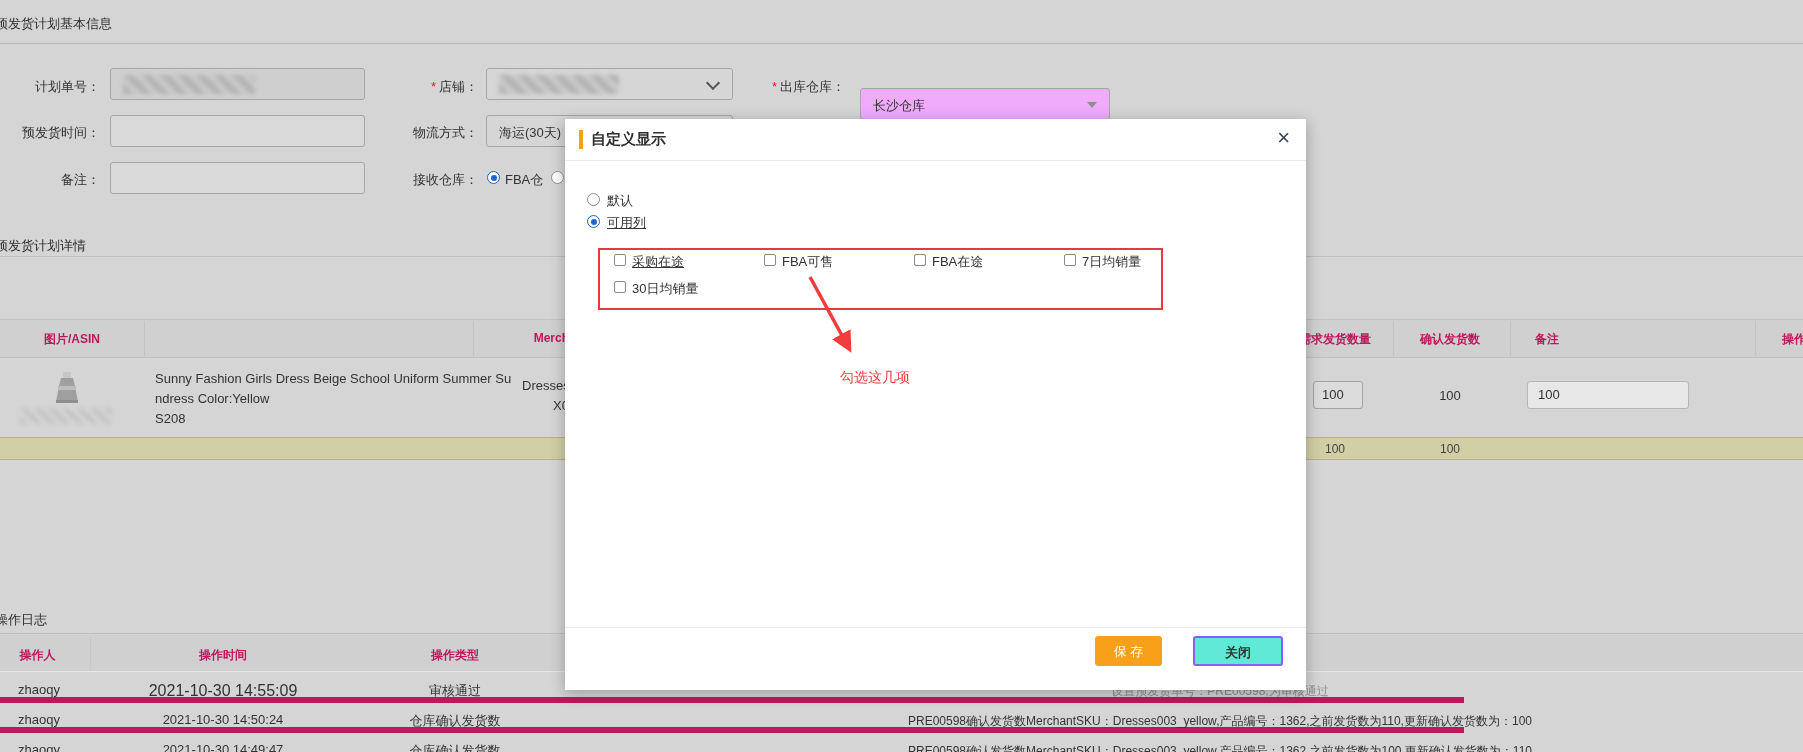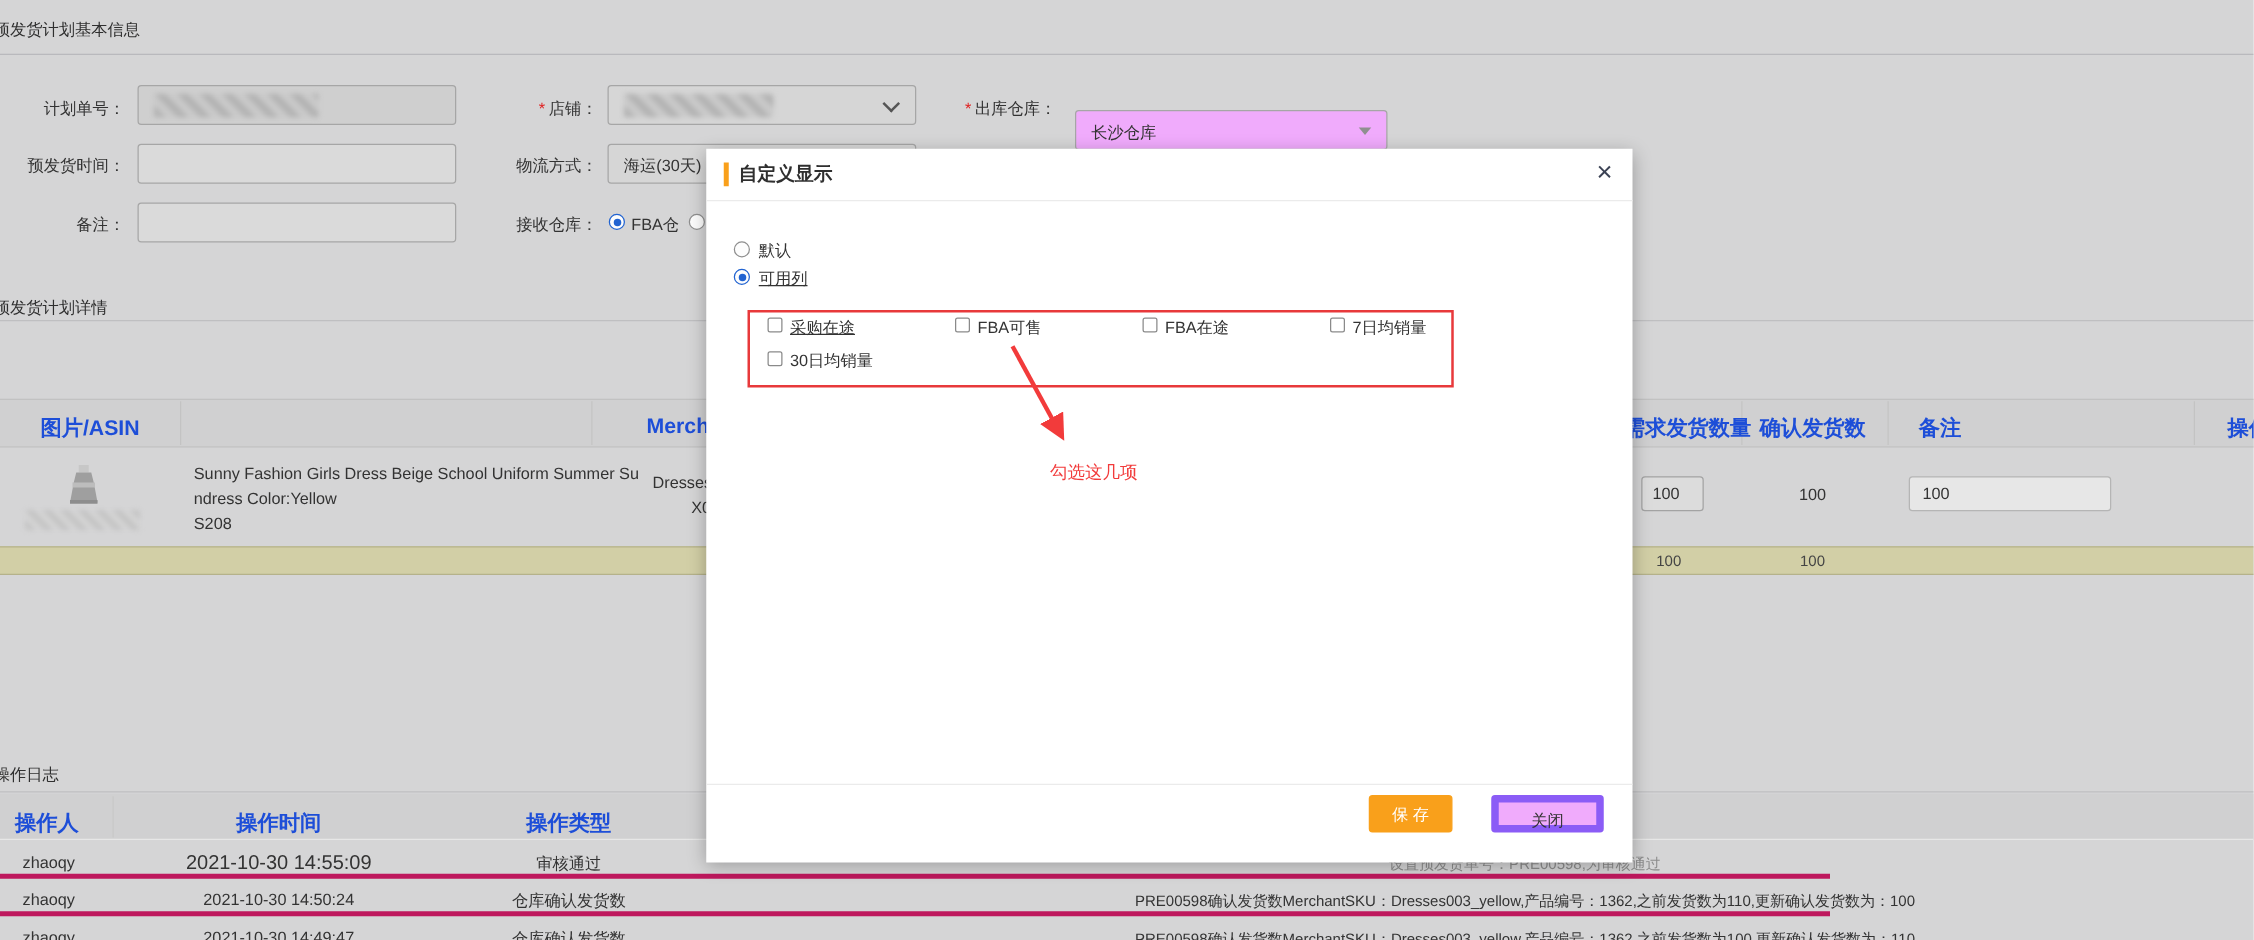--- a/index.html
+++ b/index.html
@@ -16,36 +16,36 @@
   .sel{position:absolute;border:1px solid #a6a6a6;border-radius:3px;background:#d6d6d6;box-sizing:border-box;}
   .sel-text{position:absolute;font-size:13px;color:#333;white-space:nowrap;}
   .mosaic{position:absolute;background-image:linear-gradient(45deg,#b3b3b3 25%,#c9c9c9 25% 50%,#b3b3b3 50% 75%,#c9c9c9 75%);background-size:18px 18px;filter:blur(2px);border-radius:2px;}
   .mosaic.light{background-image:linear-gradient(45deg,#c4c4c4 25%,#d4d4d4 25% 50%,#c4c4c4 50% 75%,#d4d4d4 75%);background-size:14px 14px;}
   .chev{position:absolute;width:8px;height:8px;border-right:2px solid #555;border-bottom:2px solid #555;transform:rotate(45deg);}
   .tri-down{position:absolute;width:0;height:0;border-left:5px solid transparent;border-right:5px solid transparent;border-top:6px solid #8f8f8f;}
   .radio{position:absolute;width:13px;height:13px;border:1px solid #8f8f8f;border-radius:50%;background:#fdfdfd;box-sizing:border-box;}
   .radio.sel-blue{border:1.5px solid #2163d1;}
   .radio .dot{position:absolute;left:2.5px;top:2.5px;width:6px;height:6px;border-radius:50%;background:#2163d1;}
   .cbx{position:absolute;width:12px;height:12px;border:1px solid #8a8a8a;background:#fff;box-sizing:border-box;border-radius:2px;}
-  .th{position:absolute;font-size:17px;font-weight:bold;color:#1d4ed8;white-space:nowrap;}
+  .th{position:absolute;font-size:12px;font-weight:bold;color:#be185d;white-space:nowrap;}
   .td{position:absolute;font-size:13px;color:#333;white-space:nowrap;}
   .vdiv{position:absolute;width:1px;background:#c3c3c3;}
   .hdr-band{position:absolute;left:0;width:1803px;background:#d0d0d1;border-top:1px solid #c2c2c2;border-bottom:1px solid #c2c2c2;box-sizing:border-box;}
   .tan-row{position:absolute;left:0;width:1803px;background:#d2cfa6;border-top:1px solid #b5b28a;border-bottom:1px solid #b5b28a;box-sizing:border-box;}
-  .log-row{position:absolute;left:0;width:1464px;border-bottom:4px solid #be185d;box-sizing:border-box;}
+  .log-row{position:absolute;left:0;width:1464px;border-bottom:6px solid #be185d;box-sizing:border-box;}
   .modal{position:absolute;left:565px;top:119px;width:741px;height:571px;background:#fff;box-shadow:0 3px 14px rgba(0,0,0,.28);z-index:100;}
   .modal-title{position:absolute;left:26px;top:11px;font-size:15px;font-weight:bold;color:#2f2f2f;}
   .modal-bar{position:absolute;left:14px;top:11px;width:4px;height:19px;background:#f9a01b;}
   .modal-close{position:absolute;right:16px;top:4px;font-size:22px;color:#3b4254;cursor:pointer;line-height:30px;}
   .m-lbl{position:absolute;font-size:13px;color:#333;white-space:nowrap;}
   .redbox{position:absolute;left:33px;top:129px;width:565px;height:62px;border:2px solid #e8393b;box-sizing:border-box;}
   .red-note{position:absolute;left:245px;top:250px;width:130px;text-align:center;font-size:14px;color:#f23b3b;white-space:nowrap;}
   .btn{position:absolute;height:30px;border-radius:3px;font-size:13px;text-align:center;line-height:30px;cursor:pointer;box-sizing:border-box;}
   .btn.orange{background:#f9a01b;color:#fff;border:1px solid #f9a01b;}
-  .btn.plain{background:#f0abfc;color:#333;border:6px solid #8b5cf6;}
+  .btn.plain{background:#5eead4;color:#333;border:2px solid #8b5cf6;font-weight:bold;}
   .footer-line{position:absolute;left:0;top:508px;width:741px;height:1px;background:#ebebeb;}
   .msg{font-size:12px;white-space:nowrap;}
 </style>
 </head>
 <body>
 
 <div id="screen">
 
   <div class="abs sec-title" style="left:-5px;top:15px;">预发货计划基本信息</div>
   <div class="hline" style="top:43px;"></div>

